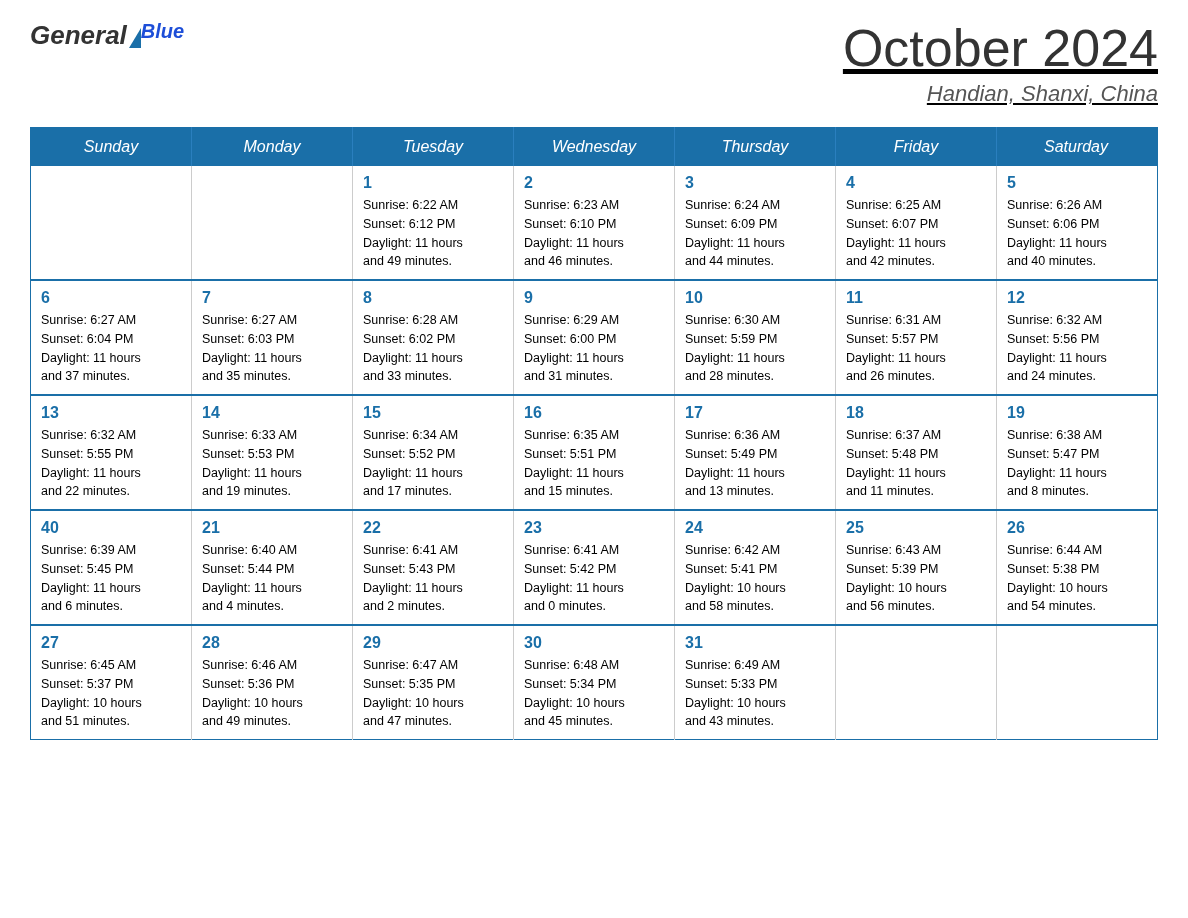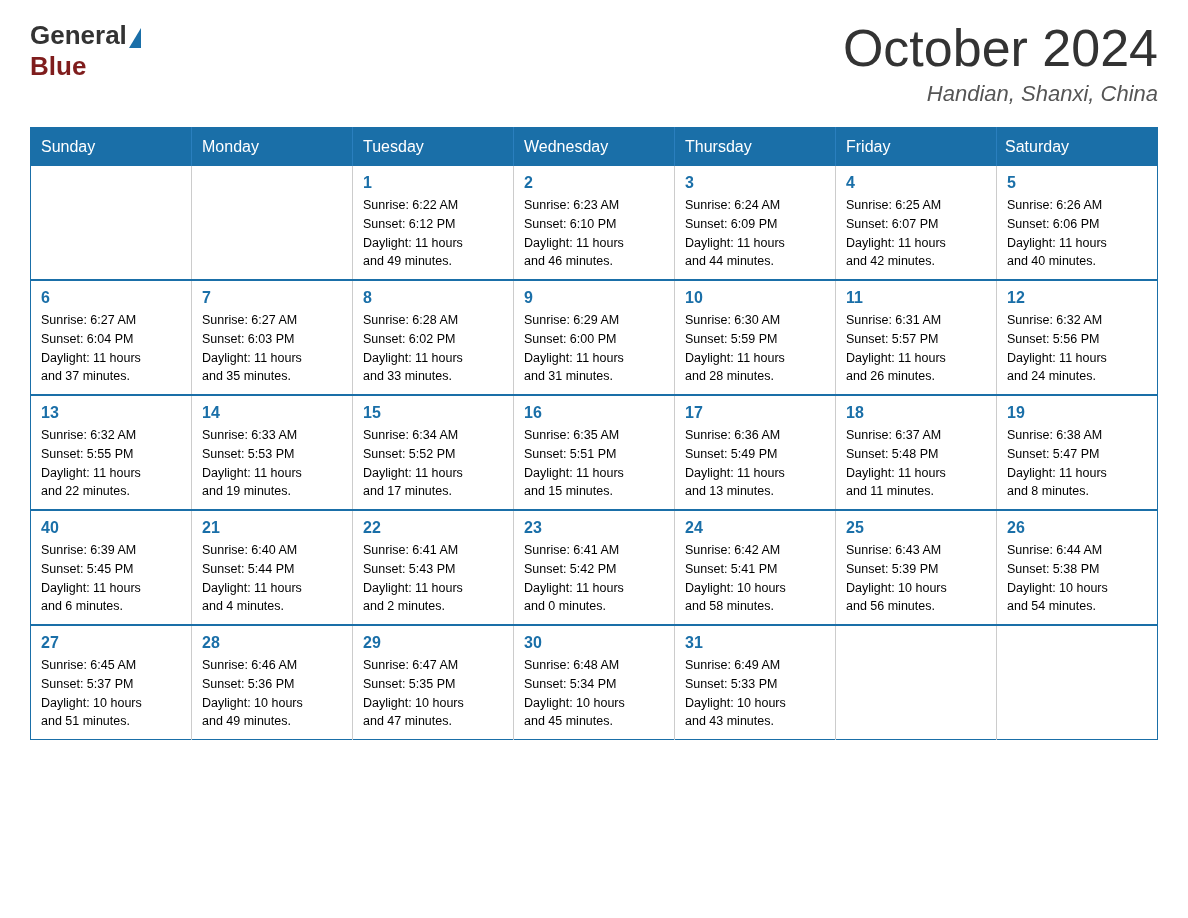--- a/index.html
+++ b/index.html
@@ -15,43 +15,45 @@
       justify-content: space-between;
       align-items: flex-start;
       margin-bottom: 20px;
     }
     .logo-text-general {
       font-size: 26px;
       font-weight: bold;
       color: #333;
     }
     .logo-text-blue {
-      font-size: 26px;
+      font-size: 20px;
       font-weight: bold;
-      color: #7f1d1d;
+      color: #1d4ed8;
     }
     .logo-triangle {
       width: 0;
       height: 0;
       border-left: 12px solid transparent;
       border-bottom: 20px solid #1a6fa8;
       margin-left: 2px;
       position: relative;
       top: 2px;
     }
     .logo-wrapper {
       display: flex;
-      flex-direction: column;
+      flex-direction: row;
+      font-style: italic;
     }
     .logo-line1 {
       display: flex;
       align-items: center;
     }
     .title-section {
       text-align: right;
+      text-decoration: underline;
     }
     .month-title {
       font-size: 52px;
       font-weight: 300;
       color: #333;
       line-height: 1.1;
     }
     .location {
       font-size: 22px;
       color: #555;
@@ -63,23 +65,24 @@
       width: 100%;
       border-collapse: collapse;
       border: 1px solid #1a6fa8;
     }
     .calendar thead tr th {
       background-color: #1a6fa8;
       color: #fff;
       font-size: 16px;
       font-weight: normal;
       padding: 10px 10px;
-      text-align: left;
+      text-align: center;
       border-right: 1px solid #2a7fbe;
       width: calc(100% / 7);
+      font-style: italic;
     }
     .calendar thead tr th:last-child {
       border-right: none;
       padding-left: 8px;
     }
     .calendar tbody tr td {
       vertical-align: top;
       padding: 8px 10px;
       border-right: 1px solid #ccc;
       border-bottom: 2px solid #1a6fa8;

